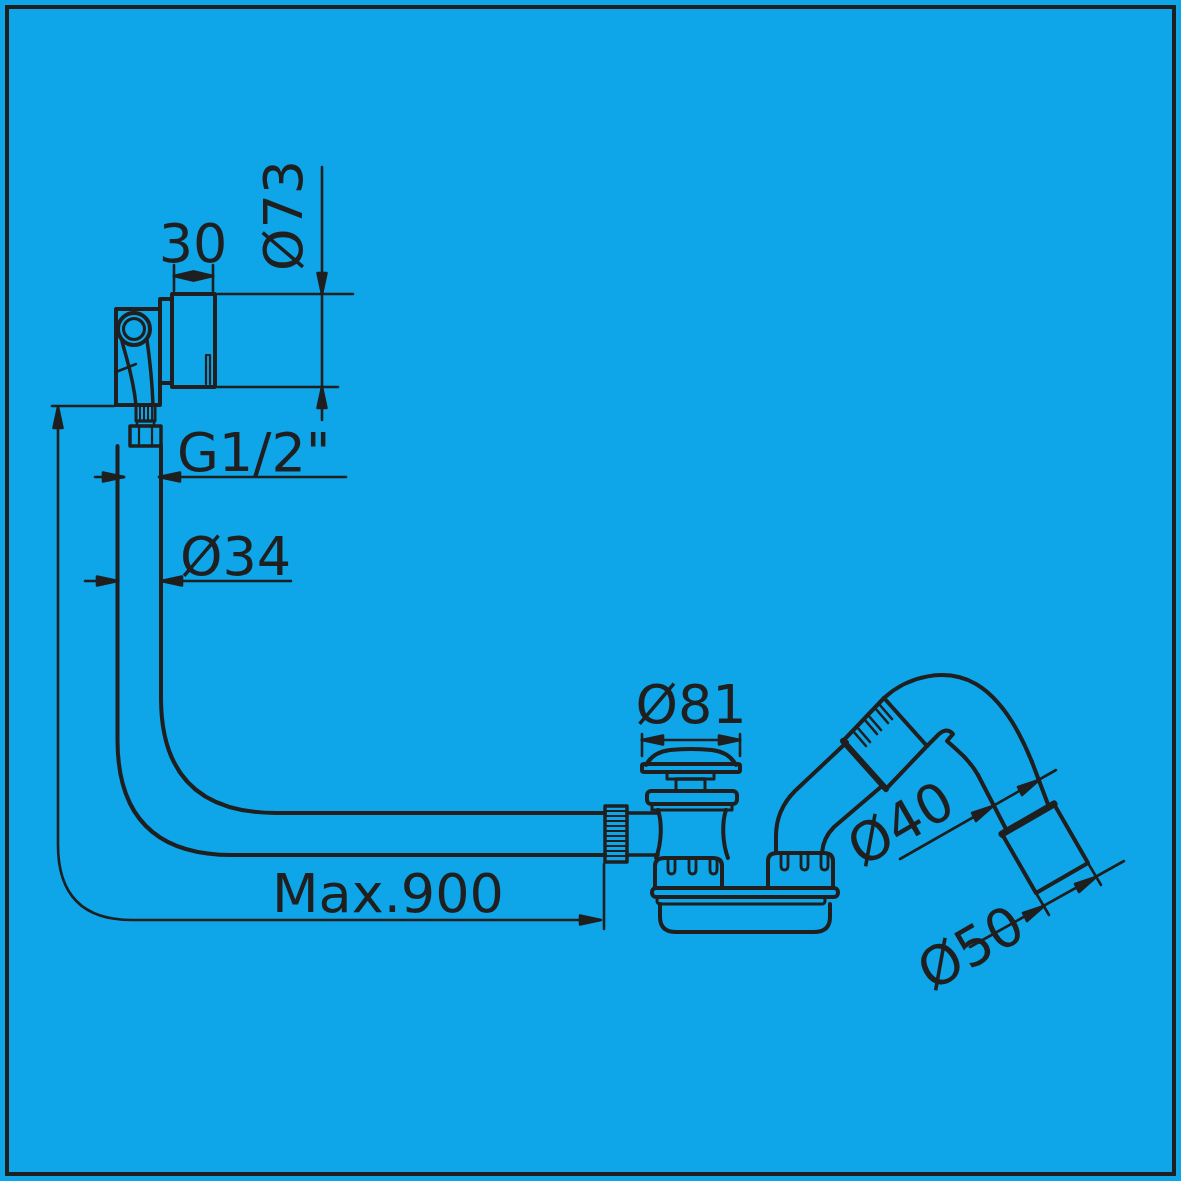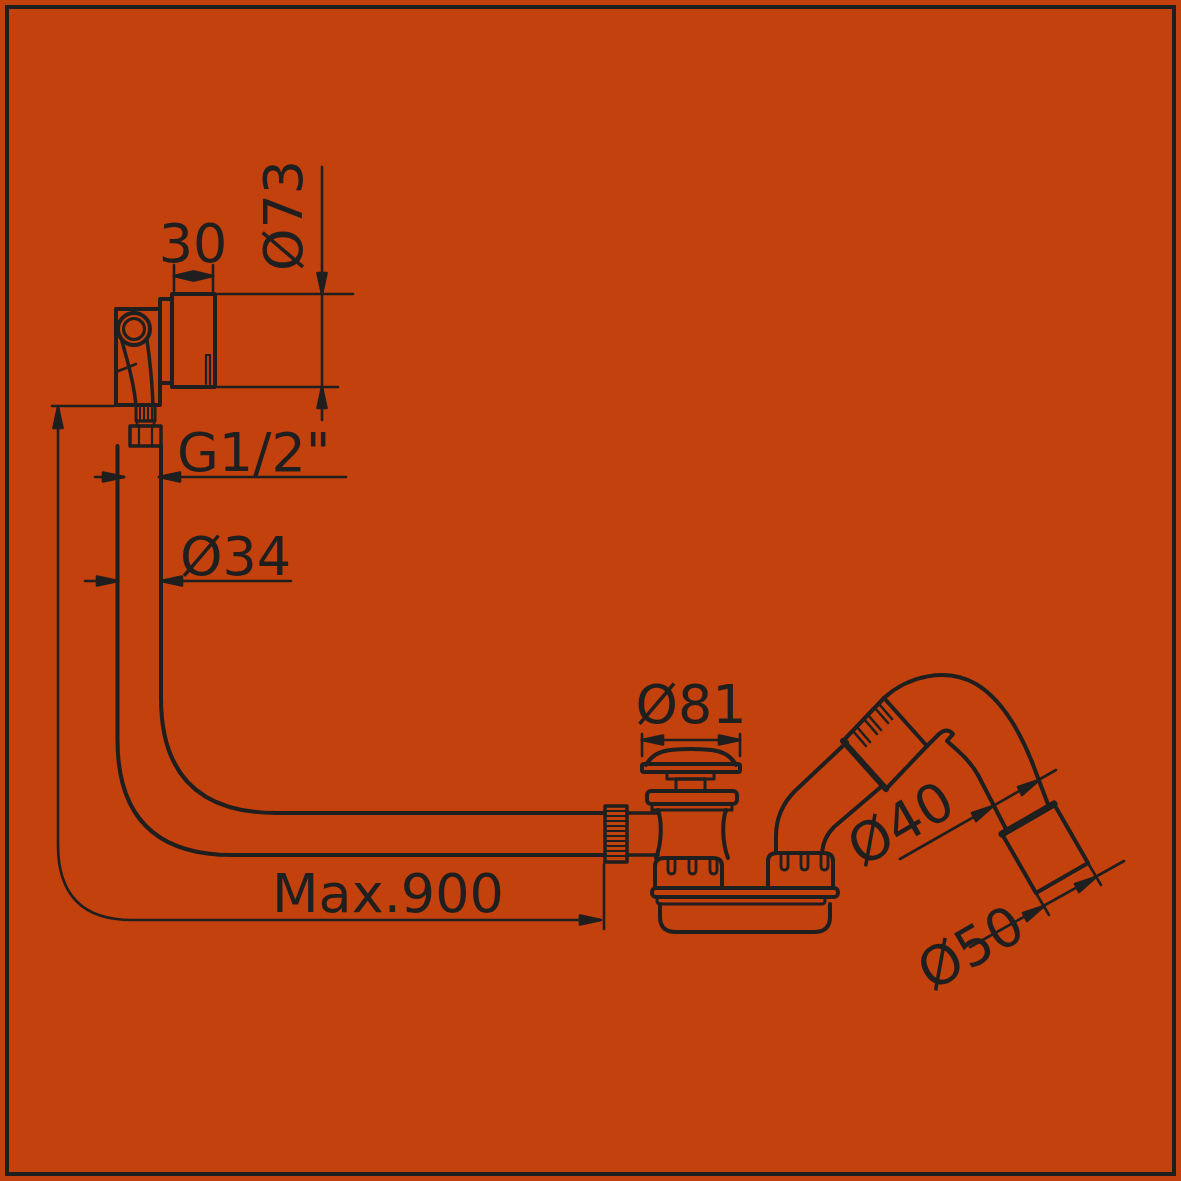--- a/index.html
+++ b/index.html
@@ -1,19 +1,19 @@
 <!DOCTYPE html>
 <html><head>
 <meta charset="utf-8">
 <style>
   html,body{margin:0;padding:0;background:#ffffff;}
   .canvas{
     position:relative;
     width:1181px;height:1181px;
-    background:#c2410c;
+    background:#0ea5e9;
     font-family:"DejaVu Sans","Liberation Sans",sans-serif;
   }
   svg text{
     font-family:"DejaVu Sans","Liberation Sans",sans-serif;
     font-size:54px;
     fill:#1f1f1f;
   }
 </style>
 </head>
 <body>

